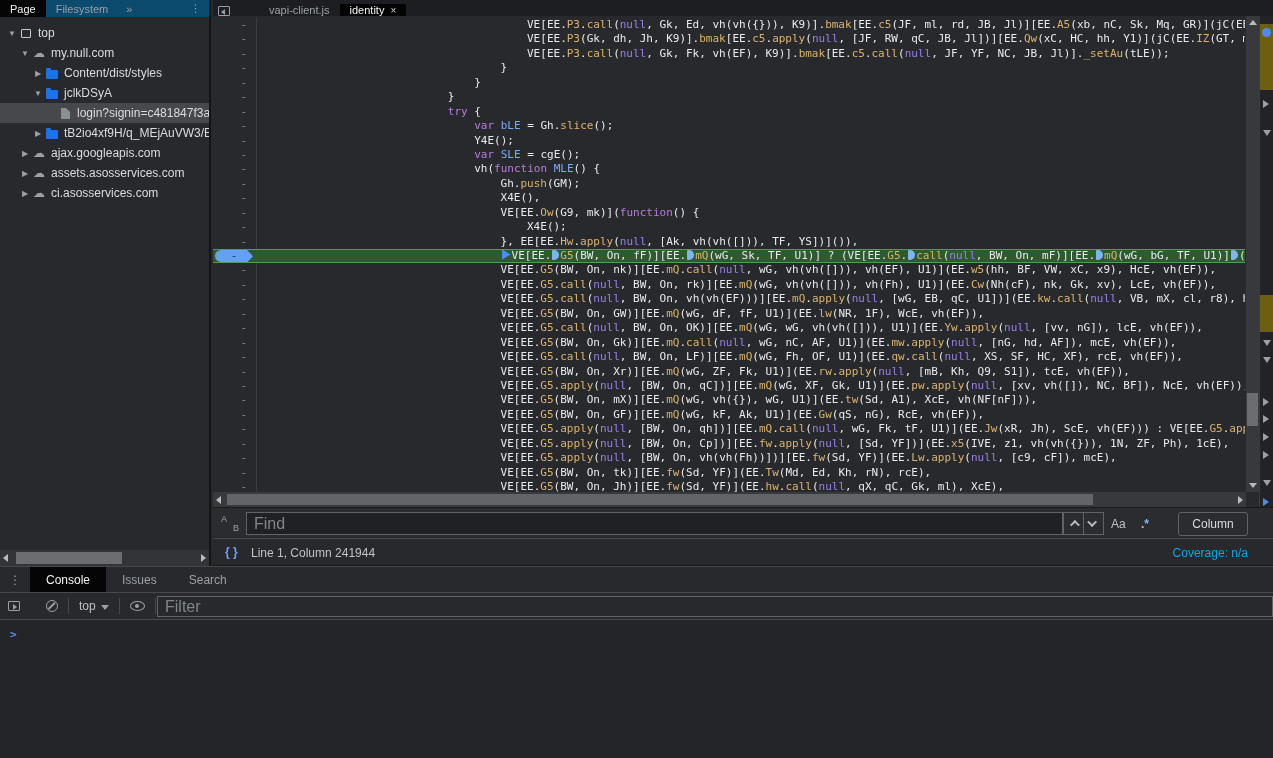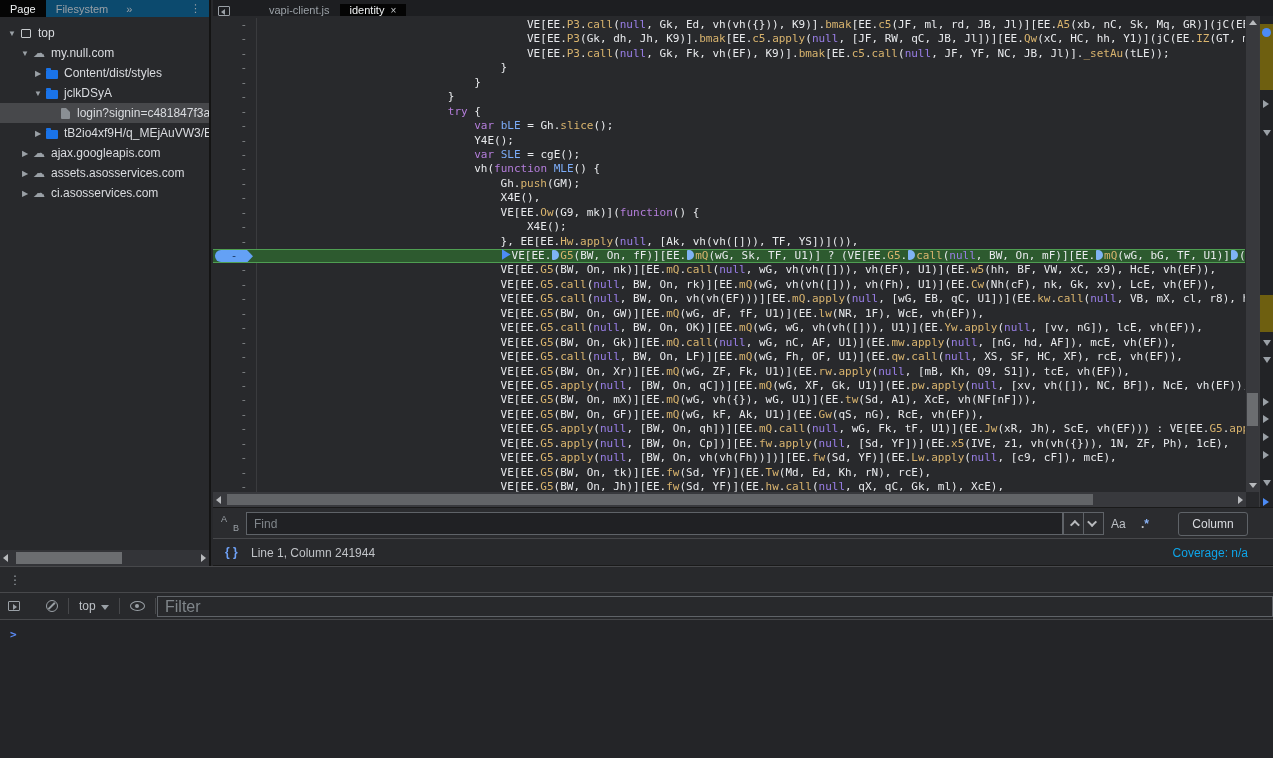--- a/index.html
+++ b/index.html
@@ -84,21 +84,21 @@
   .dbg-tri.d { border:4px solid transparent; border-top:6px solid #9aa0a6; border-bottom:none; }
   .dbg-tri.blue { border-left-color:#4c8bf5; }
 
   
   .find-bar { position:absolute; left:0; top:507px; width:1060px; height:32px; background:#2b2c2f;
     border-top:1px solid #1a1a1a; border-bottom:1px solid #47484b; }
   .replace-toggle { position:absolute; left:8px; top:7px; width:18px; height:18px; color:#9aa0a6;
     font-size:9px; line-height:9px; }
   .replace-toggle .b { position:absolute; right:0; bottom:0; }
   .find-input { position:absolute; left:33px; top:4px; width:817px; height:23px; background:#202124;
-    border:1px solid #5f6368; color:#e8eaed; font-size:12px; padding:0 7px;
+    border:1px solid #5f6368; color:#e8eaed; font-size:16px; padding:0 7px;
     font-family:"Liberation Sans", sans-serif; }
   .find-input::placeholder { color:#80868b; }
   .nav-btn { position:absolute; top:4px; width:21px; height:23px; border:1px solid #5f6368;
     display:flex; align-items:center; justify-content:center; }
   .chev { width:7px; height:7px; border:solid #b8babd; border-width:2px 2px 0 0; }
   .chev.up { transform:rotate(-45deg) translateY(2px); }
   .chev.down { transform:rotate(135deg) translateY(2px); }
   .find-aa { position:absolute; left:898px; top:9px; font-size:12px; color:#bdc1c6; }
   .find-regex { position:absolute; left:928px; top:9px; font-size:12px; color:#bdc1c6; font-weight:bold; }
   .find-regex .star { color:#8ab4f8; }
@@ -323,20 +323,25 @@
     <div class="status-bar">
       <span class="pp-icon">{ }</span>
       <span class="line-col">Line 1, Column 241944</span>
       <span class="coverage">Coverage: n/a</span>
     </div>
   </div>
 
   <div class="drawer">
     <div class="drawer-tabbar">
       <div class="drawer-kebab">⋮</div>
+      <div id="drawer-tabs" style="display:flex">
+          <div class="drawer-tab active">Console</div>
+          <div class="drawer-tab">Issues</div>
+          <div class="drawer-tab">Search</div>
+        </div>
     </div>
     <div class="console-toolbar">
       <span class="mini-panel-icon flip"></span>
       <span style="width:6px"></span>
       <span class="icon-nopass"></span>
       <span class="tb-divider"></span>
       <span class="frame-select">
         <span>top</span>
         <span class="sel-caret"></span>
       </span>

